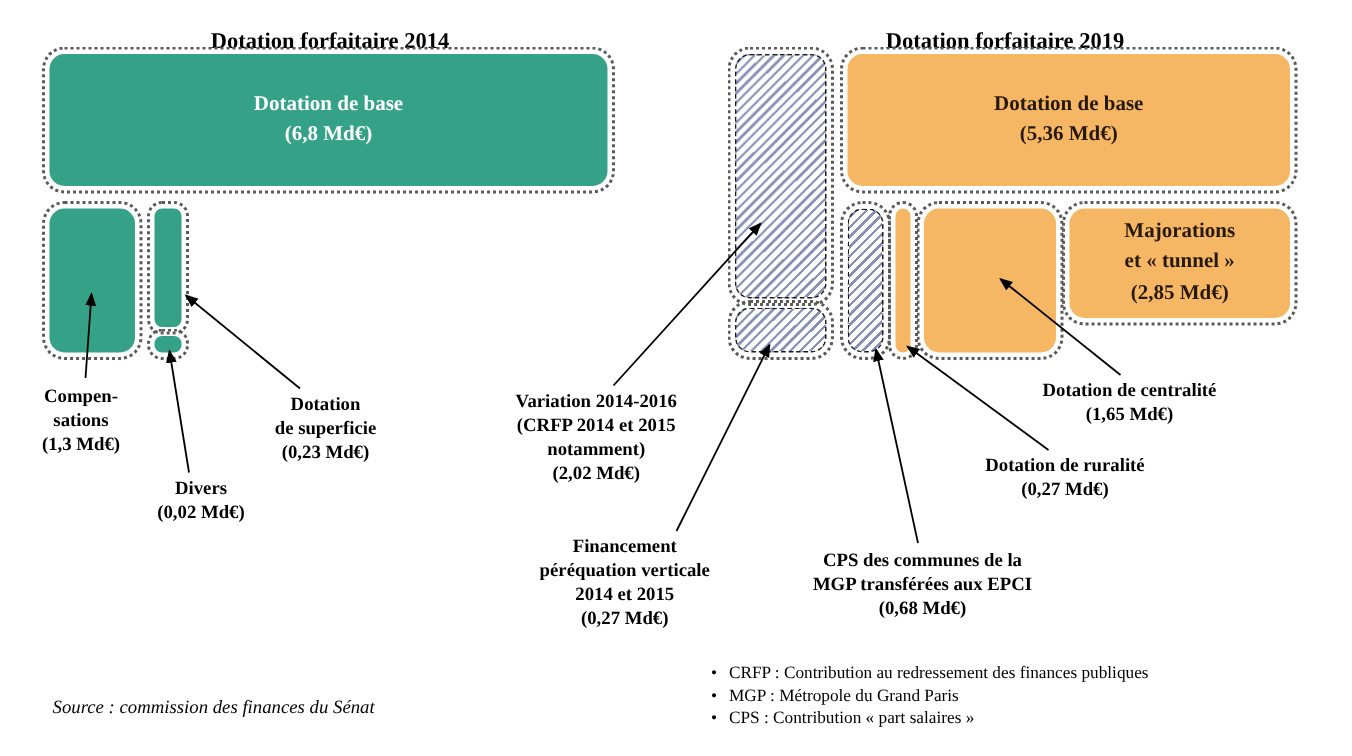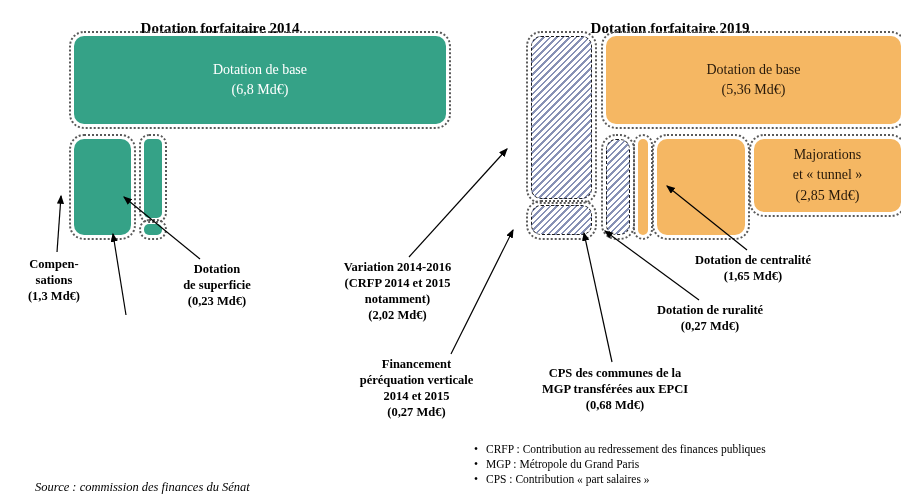--- a/index.html
+++ b/index.html
@@ -3,22 +3,22 @@
 <meta charset="utf-8">
 <style>
   * { margin:0; padding:0; box-sizing:border-box; }
   html,body { background:#ffffff; }
   body { font-family:"Liberation Serif","DejaVu Serif",serif; }
   .canvas { position:relative; width:901px; height:504px; background:#fff; overflow:hidden; }
 
   .title { position:absolute; font-weight:bold; font-size:15px; text-align:center; color:#000;margin-top:12px; }
 
   .block { position:absolute; border-radius:10px; display:flex; align-items:center; justify-content:center;
-           text-align:center; font-weight:normal; white-space:pre-line; line-height:1.45;
-           outline:2px dotted #5a5a5a; outline-offset:3px;margin-left:41px; }
+           text-align:center; font-weight:bold; white-space:pre-line; line-height:1.45;
+           outline:2px dotted #5a5a5a; outline-offset:3px; }
   .teal   { background:#35a287; color:#ffffff; font-size:14px; }
   .orange { background:#f5b763; color:#27190a; font-size:14px; }
   .hatched { background:repeating-linear-gradient(135deg,#ffffff 0 3px,#8791b5 3px 4.6px);
              border:1.6px dashed #1a1a1a; }
   .chip { border-radius:5px; }
 
   .callout { position:absolute; font-weight:bold; font-size:12.5px; text-align:center;
              white-space:pre-line; line-height:1.28; color:#000; }
 
   .source { position:absolute; font-style:italic; font-size:12.5px; color:#000; }
@@ -50,20 +50,22 @@
   <div class="block hatched" style="left:565px;top:139px;width:24px;height:96px"></div>
   <div class="block orange chip" style="left:597px;top:139px;width:10px;height:96px"></div>
   <div class="block orange" style="left:616px;top:139px;width:88px;height:96px"></div>
   <div class="block orange" style="left:713px;top:139px;width:147px;height:73px">Majorations
 et « tunnel »
 (2,85 Md€)</div>
 
   <div class="callout" style="left:10px;top:256px;width:88px">Compen-
 sations
 (1,3 Md€)</div>
+  <div class="callout" style="left:88px;top:317px;width:92px">Divers
+(0,02 Md€)</div>
   <div class="callout" style="left:163px;top:261px;width:108px">Dotation
 de superficie
 (0,23 Md€)</div>
 
   <div class="callout" style="left:320px;top:259px;width:155px">Variation 2014-2016
 (CRFP 2014 et 2015
 notamment)
 (2,02 Md€)</div>
   <div class="callout" style="left:344px;top:356px;width:145px">Financement
 péréquation verticale
@@ -86,21 +88,21 @@
     <line x1="57" y1="252" x2="61" y2="196" stroke="#000" stroke-width="1.2" marker-end="url(#ah)"></line>
     <line x1="126" y1="315" x2="113" y2="234" stroke="#000" stroke-width="1.2" marker-end="url(#ah)"></line>
     <line x1="200" y1="259" x2="124" y2="197" stroke="#000" stroke-width="1.2" marker-end="url(#ah)"></line>
     <line x1="409" y1="257" x2="507" y2="149" stroke="#000" stroke-width="1.2" marker-end="url(#ah)"></line>
     <line x1="451" y1="354" x2="513" y2="230" stroke="#000" stroke-width="1.2" marker-end="url(#ah)"></line>
     <line x1="612" y1="362" x2="584" y2="233" stroke="#000" stroke-width="1.2" marker-end="url(#ah)"></line>
     <line x1="699" y1="300" x2="605" y2="231" stroke="#000" stroke-width="1.2" marker-end="url(#ah)"></line>
     <line x1="747" y1="250" x2="667" y2="186" stroke="#000" stroke-width="1.2" marker-end="url(#ah)"></line>
   </svg>
 
-  <div class="source" style="left:35px;top:480px">Source : commission des finances du Sénat</div>
+  <div class="source" style="left:35px;top:464px">Source : commission des finances du Sénat</div>
 
   <div class="legend" style="left:472px;top:443px;width:400px">
     <div class="legend-item">CRFP : Contribution au redressement des finances publiques</div>
     <div class="legend-item">MGP : Métropole du Grand Paris</div>
     <div class="legend-item">CPS : Contribution « part salaires »</div>
   </div>
 
 </div>
 
 </body></html>

